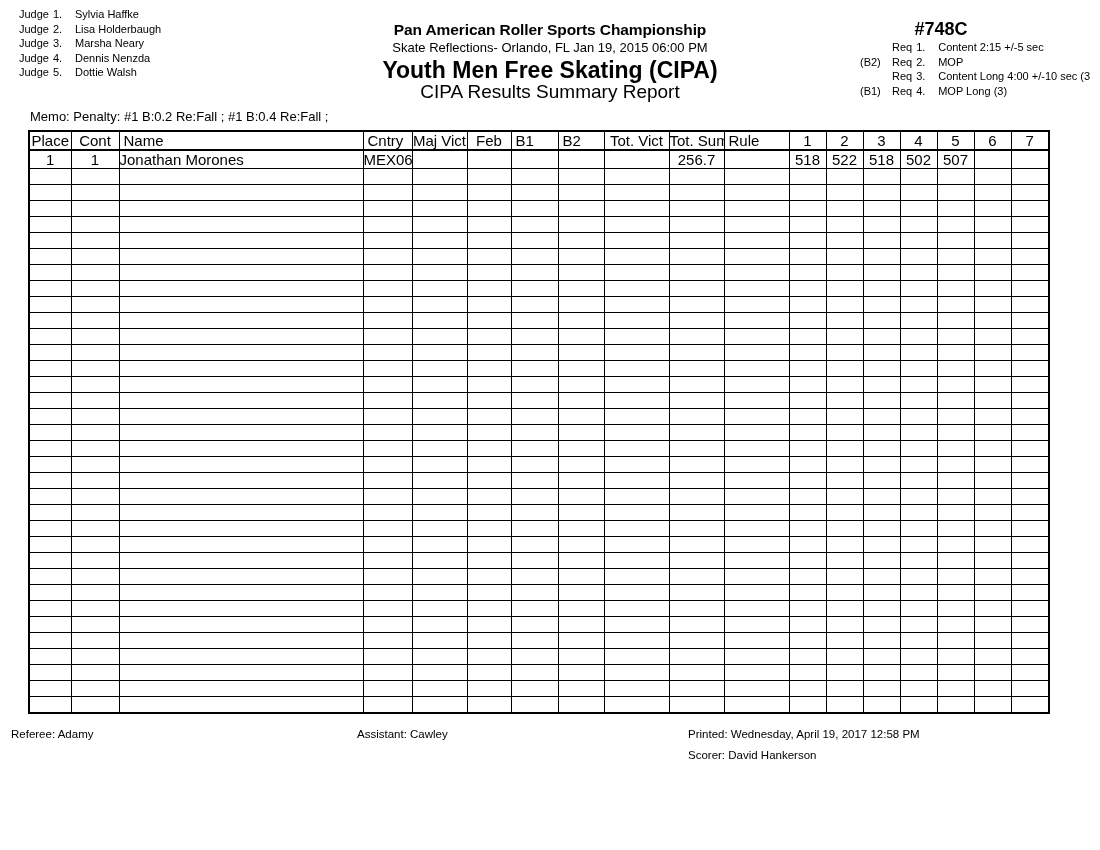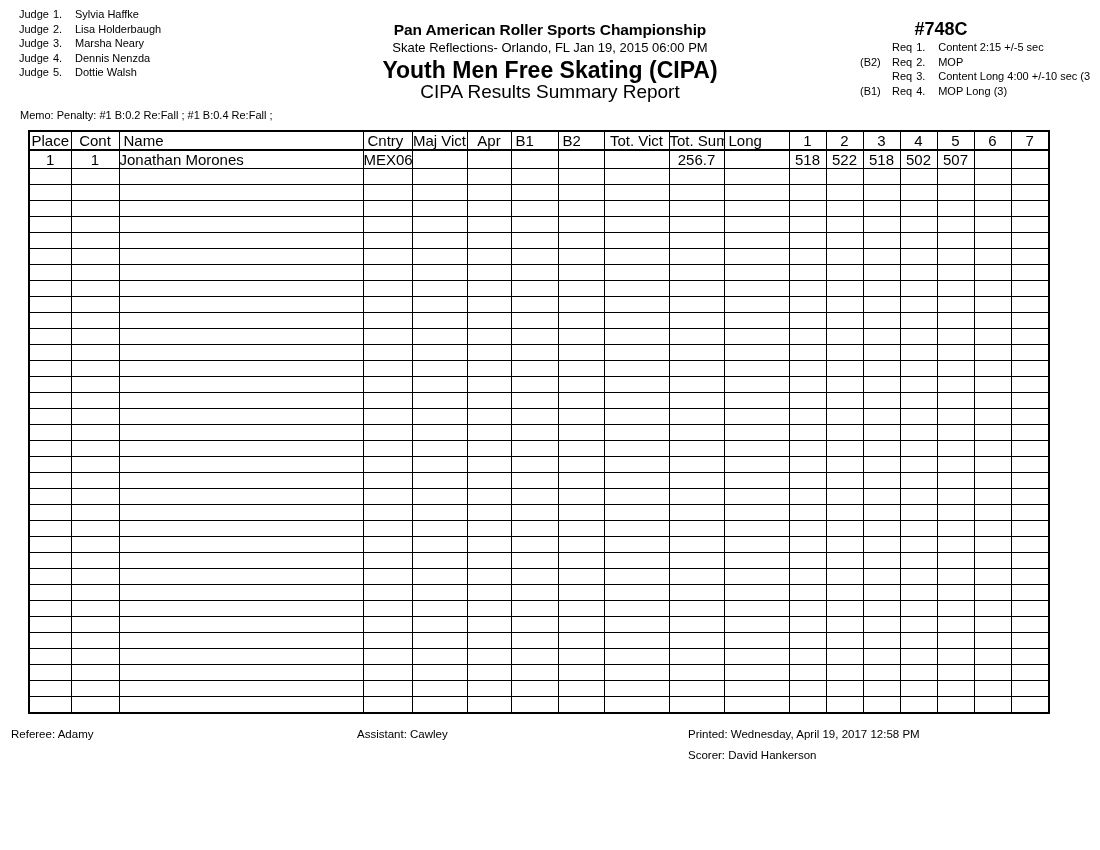--- a/index.html
+++ b/index.html
@@ -84,23 +84,23 @@
     width: 32px;
     text-align: left;
   }
   .req-word { display: inline-block; }
   .req-num  { display: inline-block; width: 20px; margin-left: 4px; }
   .req-text { display: inline-block; margin-left: 2px; }
 
   
   #memo-line {
     position: absolute;
-    left: 20px;
+    left: 30px;
     top: 109px;
-    font-size: 11px;
+    font-size: 13px;
     white-space: nowrap;
   }
 
   
   #results-table {
     position: absolute;
     left: 28px;
     top: 130px;
     width: 1020px;
     border-collapse: collapse;
@@ -198,26 +198,26 @@
       <col style="width: 37px;">
       <col style="width: 38px;">
     </colgroup>
   <thead>
     <tr id="results-header-row">
         <th class="c">Place</th>
         <th class="c">Cont</th>
         <th>Name</th>
         <th>Cntry</th>
         <th class="c">Maj Vict</th>
-        <th class="c">Apr</th>
+        <th class="c">Feb</th>
         <th>B1</th>
         <th>B2</th>
         <th class="c">Tot. Vict</th>
         <th class="c">Tot. Sum</th>
-        <th>Long</th>
+        <th>Rule</th>
         <th class="c">1</th>
         <th class="c">2</th>
         <th class="c">3</th>
         <th class="c">4</th>
         <th class="c">5</th>
         <th class="c">6</th>
         <th class="c">7</th>
       </tr>
   </thead>
   <tbody id="results-body">

